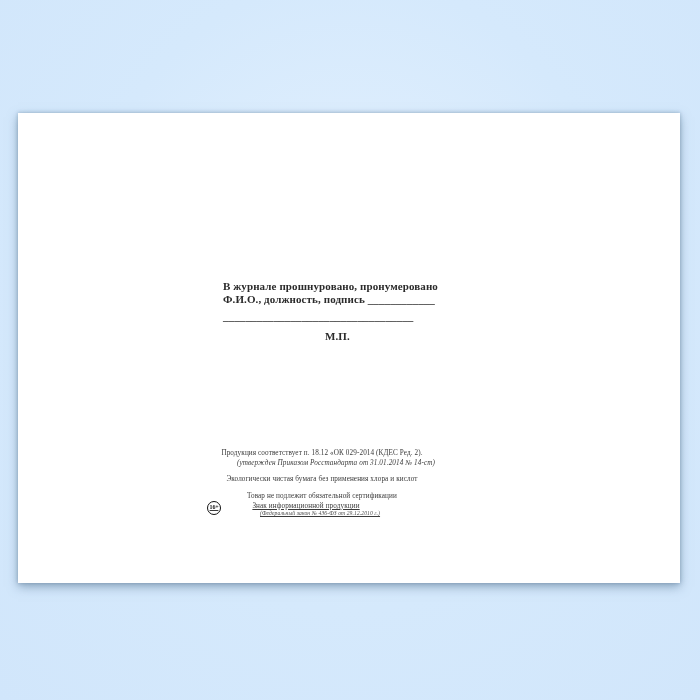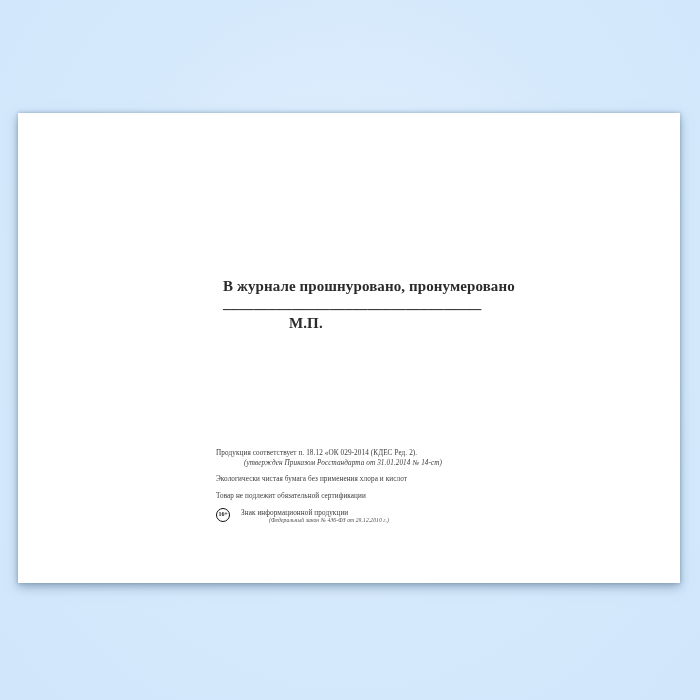--- a/index.html
+++ b/index.html
@@ -27,52 +27,54 @@
       0 -1px 3px rgba(120, 148, 175, 0.25);
   }
   
   .stamp-block {
     position: absolute;
     left: 205px;
     top: 167px;
     width: 210px;
     color: #2b2b2b;
     font-weight: bold;
-    font-size: 15px;
+    font-size: 11px;
     line-height: 13px;
     white-space: nowrap;
     letter-spacing: 0.1px;
   }
   .stamp-line5 {
     margin-top: 4px;
   }
   .mp-label {
     margin-top: 7px;
-    margin-left: 66px;
+    margin-left: 102px;
     font-weight: bold;
   }
   
   .info-block {
     position: absolute;
-    left: 198px;
+    left: 189px;
     top: 336px;
     width: 230px;
     color: #3a3a3a;
     font-size: 7.2px;
     line-height: 9.5px;
     white-space: nowrap;
     letter-spacing: 0.1px;
+    text-align: center;
   }
   .italic { font-style: italic; padding-left: 28px; }
   .info-gap-sm { margin-top: 6px; }
   .info-gap { margin-top: 7px; }
   .badge-row {
-    margin-top: 7px;
+    margin-top: 0;
     display: flex;
     align-items: flex-start;
+    text-decoration: underline;
   }
   .age-badge {
     width: 12px;
     height: 12px;
     border: 1.6px solid #111111;
     border-radius: 50%;
     display: flex;
     align-items: center;
     justify-content: center;
     font-weight: bold;
@@ -96,20 +98,21 @@
     color: #4a4a4a;
   }
 </style>
 </head>
 <body>
 
 <div class="paper">
 
   <div class="stamp-block">
     <div>В журнале прошнуровано, пронумеровано</div>
+    <div>Ф.И.О., должность, подпись ____________</div>
     <div class="stamp-line5">__________________________________</div>
     <div class="mp-label">М.П.</div>
   </div>
 
   <div class="info-block">
     <div>Продукция соответствует п. 18.12 «ОК 029-2014 (КДЕС Ред. 2).</div>
     <div class="italic">(утвержден Приказом Росстандарта от 31.01.2014 № 14-ст)</div>
     <div class="info-gap">Экологически чистая бумага без применения хлора и кислот</div>
     <div class="info-gap">Товар не подлежит обязательной сертификации</div>
     <div class="badge-row">

